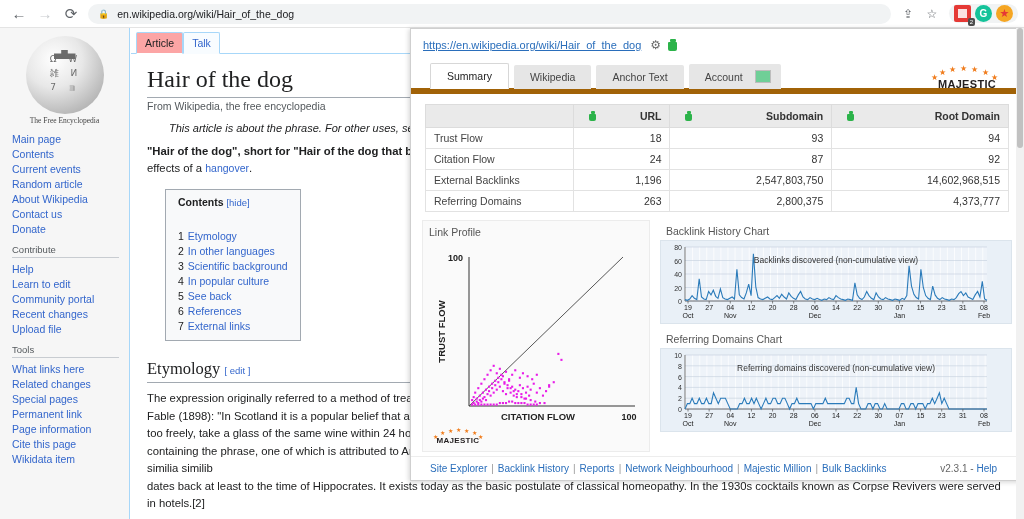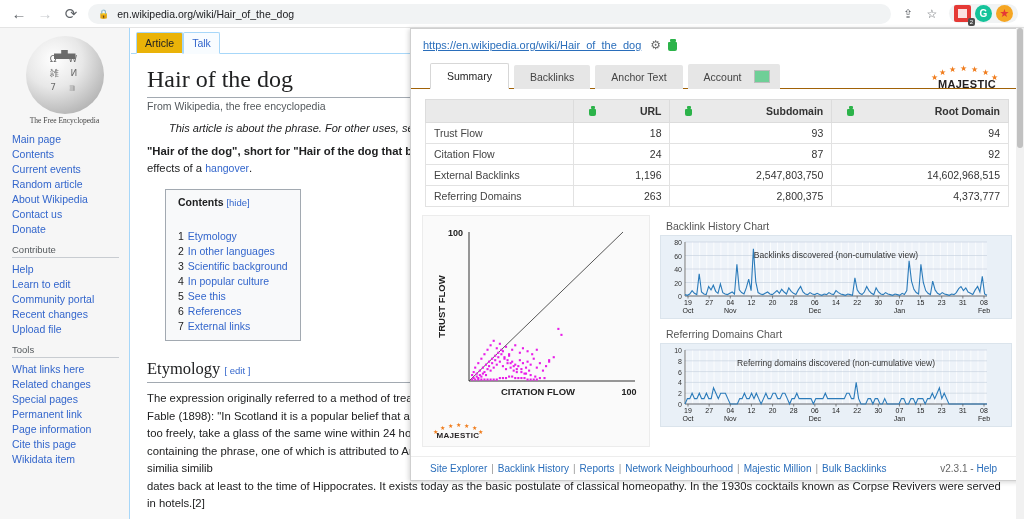--- a/index.html
+++ b/index.html
@@ -64,21 +64,21 @@
   .side-list { list-style:none; margin:0; padding:0 0 0 12px; }
   .side-list li { padding:1.5px 0; }
   .side-list a, .link { color:#3366cc; text-decoration:none; font-size:10.5px; }
   .side-head { font-size:9.5px; color:#54595d; padding:8px 0 2px 12px; }
   .side-head-rule { border-bottom:1px solid #c8ccd1; margin:0 10px 3px 12px; }
 
   #wiki-main { position:absolute; left:131px; top:0; right:0; height:100%; background:#fff; }
   .tabs-row { height:26px; border-bottom:1px solid #a7d7f9; display:flex; align-items:flex-end;
               padding-left:5px; background:#fff; }
   .wtab { font-size:10.5px; padding:4px 8px 4px; color:#3366cc; }
-  .wtab.active { color:#202122; background:#eab308; border:1px solid #a7d7f9; border-bottom:1px solid #fff;
+  .wtab.active { color:#202122; background:#fca5a5; border:1px solid #a7d7f9; border-bottom:1px solid #fff;
                  position:relative; top:1px; border-radius:2px 2px 0 0; }
   .wtab.sel { background:#f8fcff; border:1px solid #a7d7f9; border-bottom:1px solid #f8fcff;
               position:relative; top:1px; border-radius:2px 2px 0 0; }
   .art-body { padding:10px 14px 0 16px; }
   h1.art-title { font-family:"Liberation Serif", serif; font-weight:normal; font-size:24px;
                  margin:2px 0 2px; border-bottom:1px solid #a2a9b1; padding-bottom:4px; }
   .from-wp { font-size:10.5px; color:#54595d; margin-bottom:10px; }
   .hatnote { font-style:italic; font-size:11px; margin:0 0 9px 22px; }
   .lead { font-size:11.3px; line-height:17px; margin:0 0 8px; }
   .toc { display:inline-block; border:1px solid #a2a9b1; background:#f8f9fa; padding:6px 12px 7px;
@@ -110,21 +110,21 @@
   .flow-sm { width:7px; height:10px; }
   .flow-sm i { height:7.5px; } .flow-sm b { height:2.5px; }
 
   .mj-logo { position:absolute; right:16px; top:36px; text-align:center; width:80px; }
   .mj-stars { height:13px; position:relative; }
   .mj-stars span { position:absolute; color:#f07c1c; font-size:8px; }
   .mj-word { font-weight:bold; font-size:11px; letter-spacing:.3px; color:#231f20;
              font-family:"Liberation Sans", sans-serif; }
 
   .mj-tabs { display:flex; gap:5px; padding:6px 0 0 19px; align-items:flex-end;
-             border-bottom:1px solid #a16207; }
+             border-bottom:6px solid #a16207; }
   .mj-tab { background:#e6e6e6; padding:6px 16px 6px; font-size:10.5px; color:#444;
             border-radius:2px 2px 0 0; position:relative; top:1px; }
   .mj-tab.active { background:#fff; color:#222; border:1px solid #d7d7d7; border-bottom:1px solid #fff; }
   .mj-tab.account { display:flex; align-items:center; gap:12px; padding-right:10px; }
   .acct-chip { width:16px; height:13px; background:#6fcf97; border:1px solid #bdbdbd; }
 
   .mj-table-wrap { padding:10px 14px 0; }
   table.mj { width:100%; border-collapse:collapse; background:#fff; font-size:10.5px; }
   table.mj th { background:#eaeaea; border:1px solid #dcdcdc; padding:5px 8px; font-weight:bold;
                 color:#333; text-align:right; }
@@ -242,21 +242,21 @@
       <div class="toc">
         <div class="toc-title">
           <span>Contents</span>
           <span class="hide">[hide]</span>
         </div>
         <ol>
           <li><span class="num">1</span><a class="link">Etymology</a></li>
           <li><span class="num">2</span><a class="link">In other languages</a></li>
           <li><span class="num">3</span><a class="link">Scientific background</a></li>
           <li><span class="num">4</span><a class="link">In popular culture</a></li>
-          <li><span class="num">5</span><a class="link">See this</a></li>
+          <li><span class="num">5</span><a class="link">See back</a></li>
           <li><span class="num">6</span><a class="link">References</a></li>
           <li><span class="num">7</span><a class="link">External links</a></li>
         </ol>
       </div>
 
       <h2 class="sec">
         <span>Etymology</span>
         <span class="edit">[ edit ]</span>
       </h2>
       <p class="para">
@@ -289,21 +289,21 @@
       <span style="left:33px; top:-1px;">★</span>
       <span style="left:44px; top:0px;">★</span>
       <span style="left:55px; top:3px;">★</span>
       <span style="left:64px; top:8px;">★</span>
     </div>
     <div class="mj-word">MAJESTIC</div>
   </div>
 
   <div class="mj-tabs">
     <div class="mj-tab active">Summary</div>
-    <div class="mj-tab">Backlinks</div>
+    <div class="mj-tab">Wikipedia</div>
     <div class="mj-tab">Anchor Text</div>
     <div class="mj-tab account">
       <span>Account</span>
       <span class="acct-chip"></span>
     </div>
   </div>
 
   <div class="mj-table-wrap">
     <table class="mj">
       <thead>
@@ -363,20 +363,21 @@
           <td>2,800,375</td>
           <td>4,373,777</td>
         </tr>
       </tbody>
     </table>
   </div>
 
   <div class="charts">
 
     <div class="panel" id="link-profile">
+      <div class="panel-title">Link Profile</div>
       <svg id="svg-scatter" width="226" height="205">
           <line x1="46" y1="16" x2="46" y2="165" stroke="#333" stroke-width="1"></line>
           <line x1="46" y1="165" x2="212" y2="165" stroke="#333" stroke-width="1"></line>
           <line x1="46" y1="165" x2="200" y2="16" stroke="#444444" stroke-width="0.9"></line>
           <rect x="48.08" y="162.51" width="2.1" height="2.1" fill="#e81ce8"></rect>
           <rect x="49.62" y="161.02" width="2.1" height="2.1" fill="#e81ce8"></rect>
           <rect x="51.16" y="162.51" width="2.1" height="2.1" fill="#e81ce8"></rect>
           <rect x="52.7" y="159.53" width="2.1" height="2.1" fill="#e81ce8"></rect>
           <rect x="54.24" y="161.02" width="2.1" height="2.1" fill="#e81ce8"></rect>
           <rect x="55.78" y="158.04" width="2.1" height="2.1" fill="#e81ce8"></rect>

